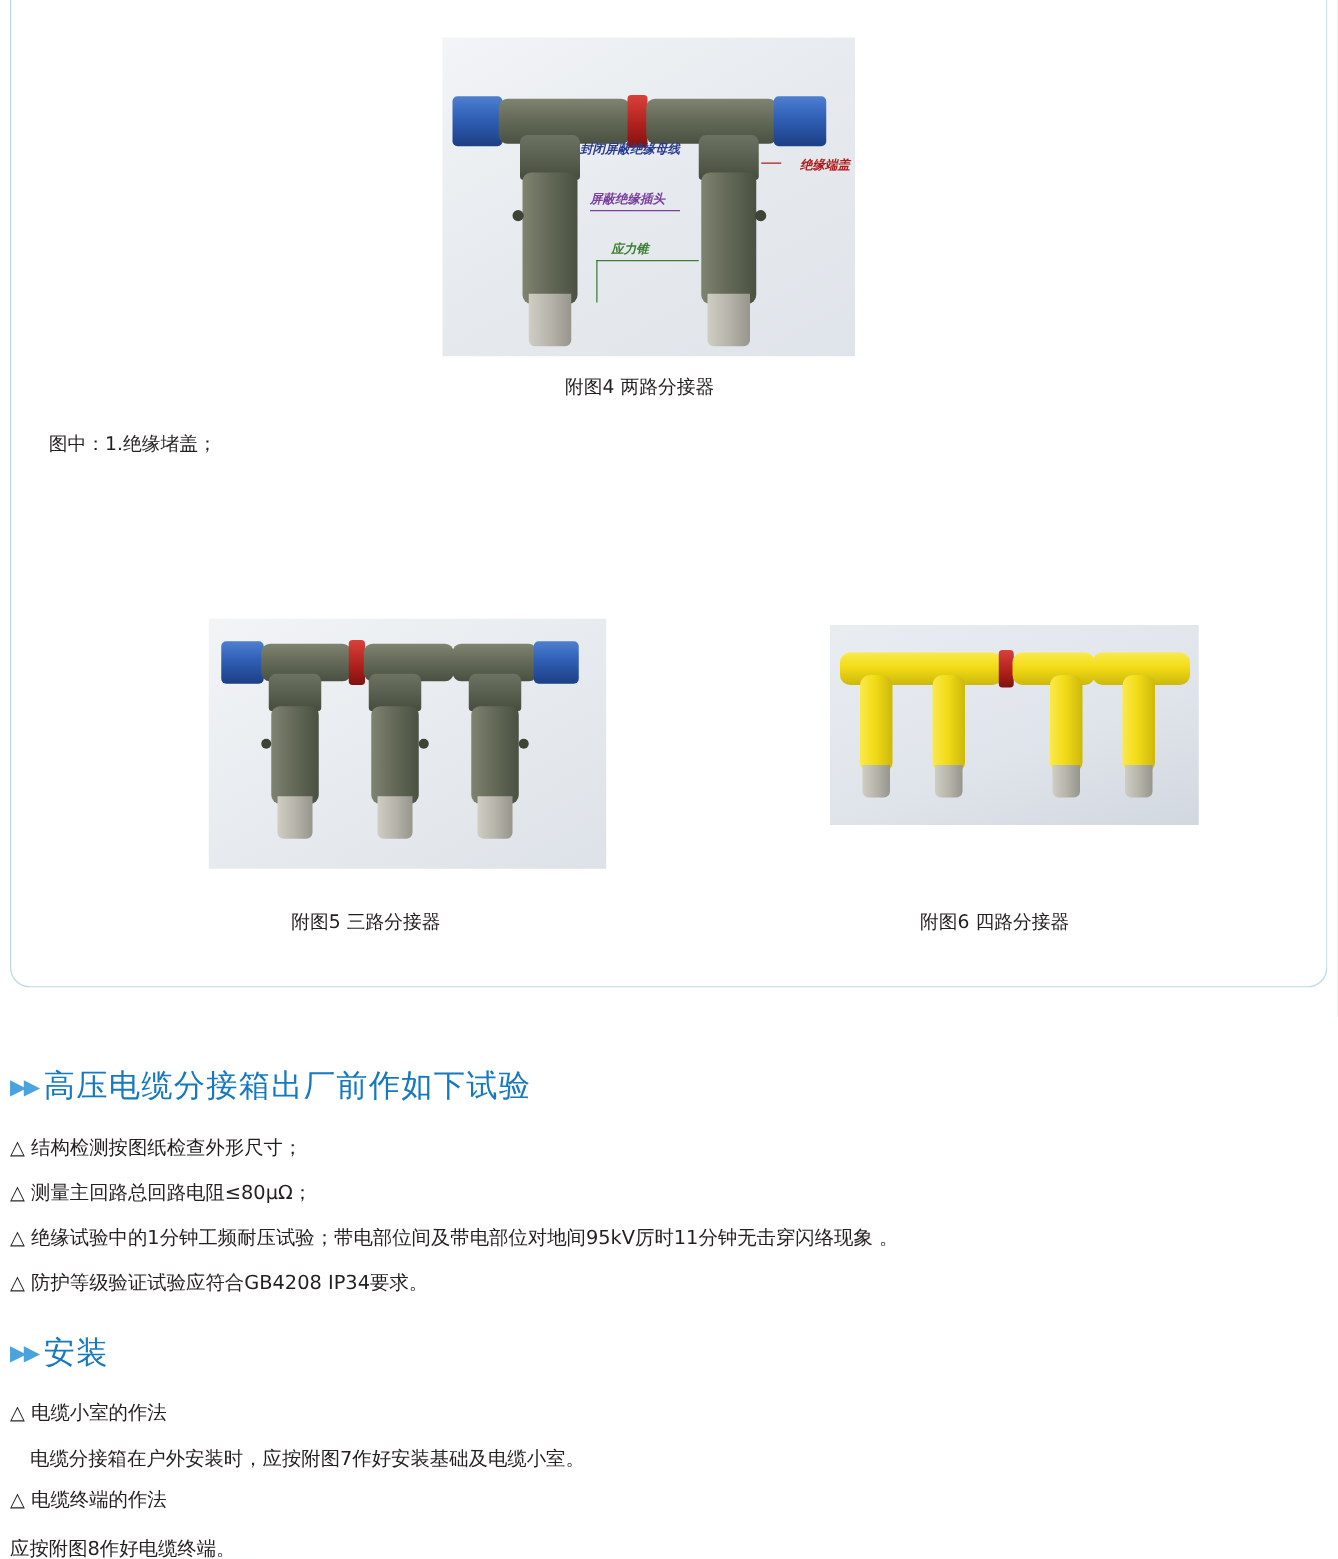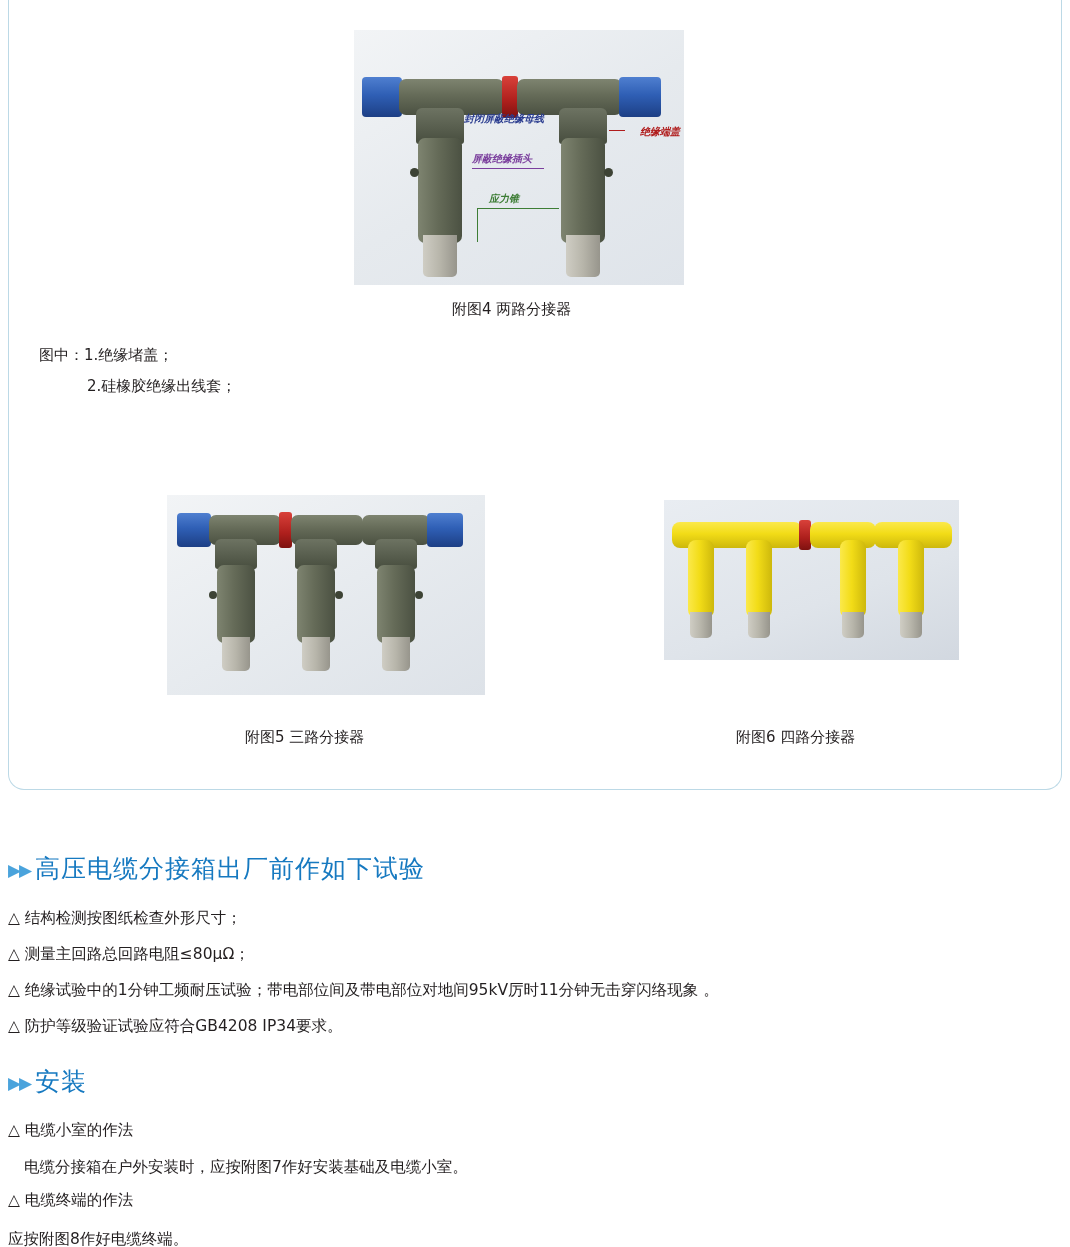--- a/index.html
+++ b/index.html
@@ -177,21 +177,20 @@
     <div class="leader" style="left:118px;top:138px;width:72px;background:#7b3f9d;"></div>
     <div class="leader" style="left:123px;top:178px;width:82px;background:#3d7d35;"></div>
     <div class="leader" style="left:123px;top:178px;width:1px;height:34px;background:#3d7d35;"></div>
     <div class="leader" style="left:255px;top:100px;width:16px;background:#b01c1c;"></div>
   </div>
 
   <div class="caption" style="left:443px; top:300px;">附图4 两路分接器</div>
 
   <div class="legend-block">
     <div>图中：1.绝缘堵盖；</div>
-    <div class="ind1">2.硅橡胶绝缘出线套；</div>
   </div>
 
   <div class="photo" id="fig5-photo">
     <div class="bar blue-cap" style="left:10px; top:18px; width:34px;height:34px;"></div>
     <div class="bar olive" style="left:42px; top:20px; width:72px;height:30px;"></div>
     <div class="bar red-ring" style="left:112px;top:17px; width:13px;height:36px;"></div>
     <div class="bar olive" style="left:124px;top:20px; width:72px;height:30px;"></div>
     <div class="bar olive" style="left:195px;top:20px; width:68px;height:30px;"></div>
     <div class="bar blue-cap" style="left:260px;top:18px; width:36px;height:34px;"></div>
 
@@ -204,21 +203,21 @@
     <div class="grey-cap" style="position:absolute;left:135px;top:142px;width:28px;height:34px;"></div>
 
     <div class="bar dark-knob" style="left:208px;top:44px; width:42px;height:30px;"></div>
     <div class="bar olive-v" style="left:210px;top:70px; width:38px;height:78px;"></div>
     <div class="grey-cap" style="position:absolute;left:215px;top:142px;width:28px;height:34px;"></div>
 
     <div style="position:absolute;left:42px; top:96px;width:8px;height:8px;background:#3d4335;border-radius:50%;"></div>
     <div style="position:absolute;left:168px;top:96px;width:8px;height:8px;background:#3d4335;border-radius:50%;"></div>
     <div style="position:absolute;left:248px;top:96px;width:8px;height:8px;background:#3d4335;border-radius:50%;"></div>
   </div>
-  <div class="caption" style="left:236px; top:728px;">附图5 三路分接器</div>
+  <div class="caption" style="left:224px; top:728px;">附图5 三路分接器</div>
 
   <div class="photo" id="fig6-photo">
     <div class="yellow" style="position:absolute;left:8px;  top:22px; width:130px;height:26px;"></div>
     <div class="bar red-ring" style="left:135px;top:20px; width:12px;height:30px;"></div>
     <div class="yellow" style="position:absolute;left:146px;top:22px; width:66px;height:26px;"></div>
     <div class="yellow" style="position:absolute;left:210px;top:22px; width:78px;height:26px;"></div>
 
     <div class="yellow-v" style="position:absolute;left:24px; top:40px; width:26px;height:78px;"></div>
     <div class="grey-cap" style="position:absolute;left:26px; top:112px;width:22px;height:26px;"></div>
 

